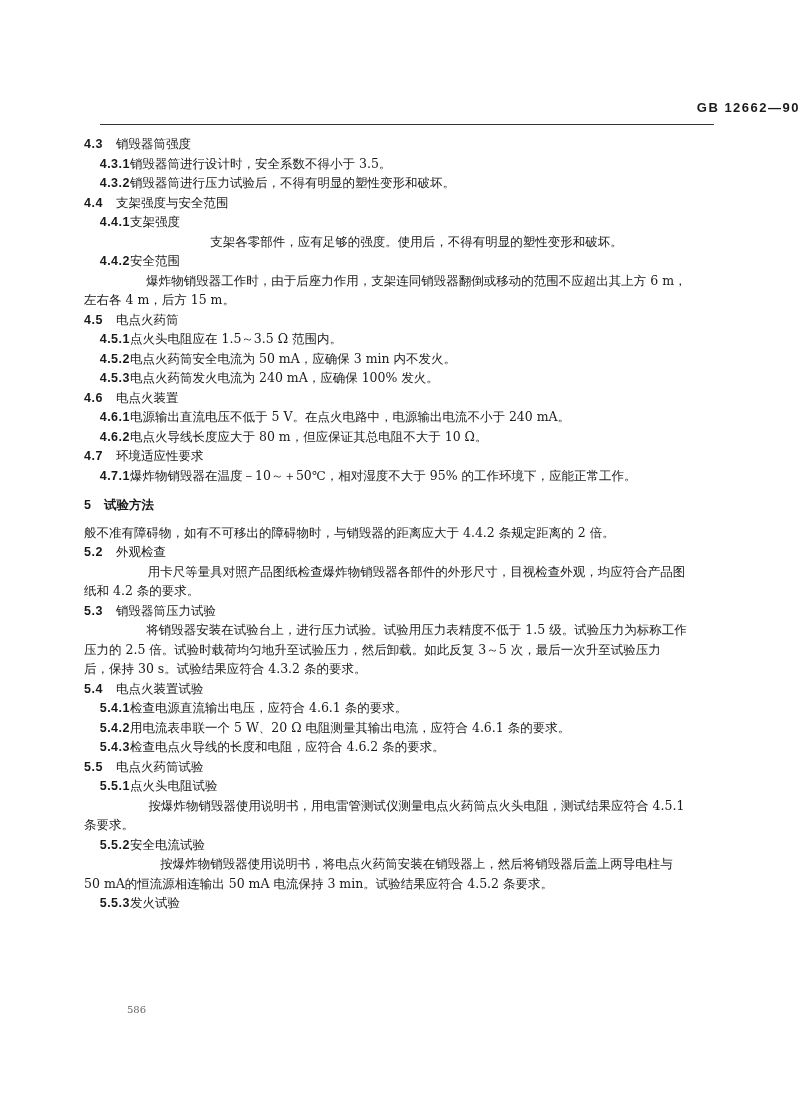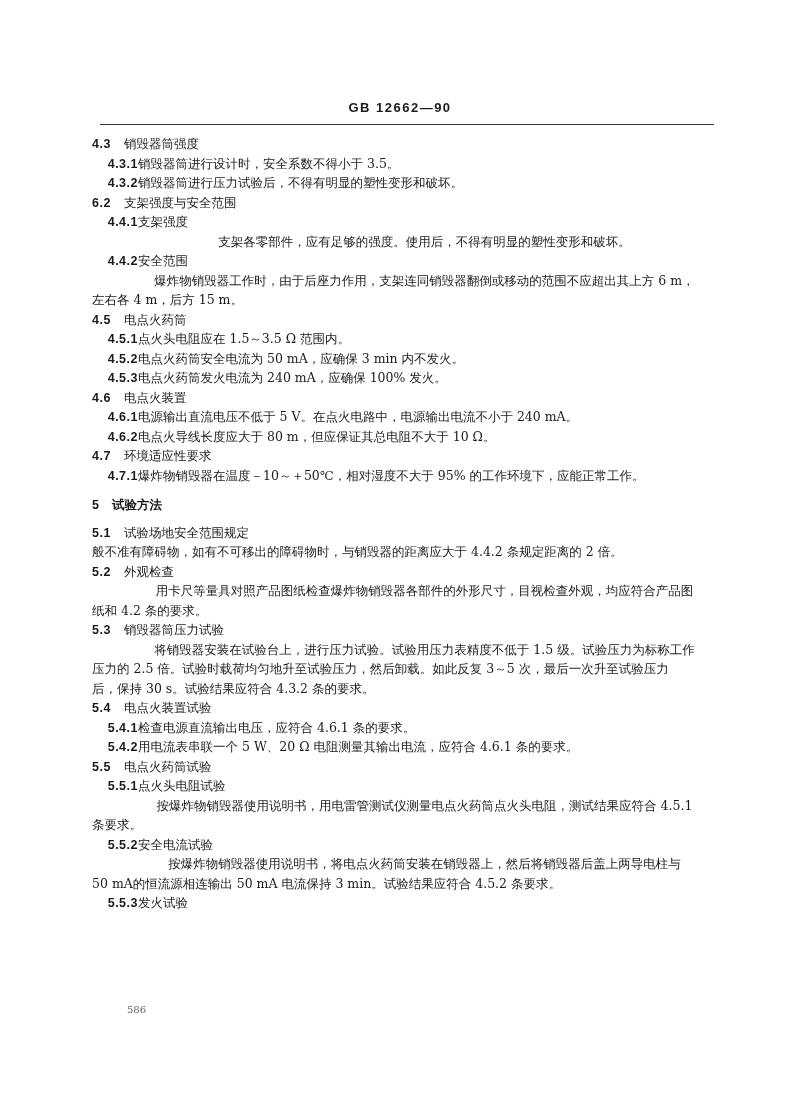--- a/index.html
+++ b/index.html
@@ -3,28 +3,28 @@
 <meta charset="utf-8">
 <style>
   html, body { margin: 0; padding: 0; background: #ffffff; }
   body {
     width: 800px; height: 1114px; position: relative; overflow: hidden;
     font-family: "DejaVu Serif", "Liberation Serif", serif;
     color: #1a1a1a;
   }
   .header {
     position: absolute; left: 0; top: 100px; width: 800px;
-    text-align: center; font-family: "Liberation Sans", "DejaVu Sans", sans-serif;
+    text-align: right; font-family: "Liberation Sans", "DejaVu Sans", sans-serif;
     font-size: 13px; font-weight: bold; letter-spacing: 1.5px;
   }
   .rule {
     position: absolute; left: 100px; top: 124px; width: 614px; height: 0;
     border-top: 1.4px solid #333;
   }
-  .content { position: absolute; left: 92px; top: 134px; width: 640px; }
+  .content { position: absolute; left: 84px; top: 134px; width: 640px; }
   .line {
     font-size: 12.5px; line-height: 19.5px; height: 19.5px; white-space: nowrap;
     overflow: visible;
   }
   .num { display: inline-block; font-family: "Liberation Sans", "DejaVu Sans", sans-serif; font-weight: bold; letter-spacing: 0.5px; }
   .num.s2 { width: 32px; }
   .num.s3 { width: 46px; text-align: right; }
   .num.s1 { width: 20px; }
   .para { text-indent: 25px; text-align: center; }
   .section { font-weight: bold; margin-top: 10px; margin-bottom: 8px; }
@@ -36,48 +36,48 @@
 </head>
 <body>
 
 <div class="header">GB  12662—90</div>
 <div class="rule"></div>
 
 <div class="content" id="body">
     <div class="line"><span class="num s2">4.3</span><span>销毁器筒强度</span></div>
     <div class="line"><span class="num s3">4.3.1</span><span>销毁器筒进行设计时，安全系数不得小于 3.5。</span></div>
     <div class="line"><span class="num s3">4.3.2</span><span>销毁器筒进行压力试验后，不得有明显的塑性变形和破坏。</span></div>
-    <div class="line"><span class="num s2">6.2</span><span>支架强度与安全范围</span></div>
+    <div class="line"><span class="num s2">4.4</span><span>支架强度与安全范围</span></div>
     <div class="line"><span class="num s3">4.4.1</span><span>支架强度</span></div>
     <div class="line para"><span>支架各零部件，应有足够的强度。使用后，不得有明显的塑性变形和破坏。</span></div>
     <div class="line"><span class="num s3">4.4.2</span><span>安全范围</span></div>
     <div class="line para"><span>爆炸物销毁器工作时，由于后座力作用，支架连同销毁器翻倒或移动的范围不应超出其上方 6 m，</span></div>
     <div class="line"><span>左右各 4 m，后方 15 m。</span></div>
     <div class="line"><span class="num s2">4.5</span><span>电点火药筒</span></div>
     <div class="line"><span class="num s3">4.5.1</span><span>点火头电阻应在 1.5～3.5 Ω 范围内。</span></div>
     <div class="line"><span class="num s3">4.5.2</span><span>电点火药筒安全电流为 50 mA，应确保 3 min 内不发火。</span></div>
     <div class="line"><span class="num s3">4.5.3</span><span>电点火药筒发火电流为 240 mA，应确保 100% 发火。</span></div>
     <div class="line"><span class="num s2">4.6</span><span>电点火装置</span></div>
     <div class="line"><span class="num s3">4.6.1</span><span>电源输出直流电压不低于 5 V。在点火电路中，电源输出电流不小于 240 mA。</span></div>
     <div class="line"><span class="num s3">4.6.2</span><span>电点火导线长度应大于 80 m，但应保证其总电阻不大于 10 Ω。</span></div>
     <div class="line"><span class="num s2">4.7</span><span>环境适应性要求</span></div>
     <div class="line"><span class="num s3">4.7.1</span><span>爆炸物销毁器在温度－10～＋50℃，相对湿度不大于 95% 的工作环境下，应能正常工作。</span></div>
     <div class="line section"><span class="num s1">5</span><span>试验方法</span></div>
-    <div class="line"><span class="num s2">5.1</span><span>试验场地安全范围规定</span></div>
     <div class="line"><span>般不准有障碍物，如有不可移出的障碍物时，与销毁器的距离应大于 4.4.2 条规定距离的 2 倍。</span></div>
     <div class="line"><span class="num s2">5.2</span><span>外观检查</span></div>
     <div class="line para"><span>用卡尺等量具对照产品图纸检查爆炸物销毁器各部件的外形尺寸，目视检查外观，均应符合产品图</span></div>
     <div class="line"><span>纸和 4.2 条的要求。</span></div>
     <div class="line"><span class="num s2">5.3</span><span>销毁器筒压力试验</span></div>
     <div class="line para"><span>将销毁器安装在试验台上，进行压力试验。试验用压力表精度不低于 1.5 级。试验压力为标称工作</span></div>
     <div class="line"><span>压力的 2.5 倍。试验时载荷均匀地升至试验压力，然后卸载。如此反复 3～5 次，最后一次升至试验压力</span></div>
     <div class="line"><span>后，保持 30 s。试验结果应符合 4.3.2 条的要求。</span></div>
     <div class="line"><span class="num s2">5.4</span><span>电点火装置试验</span></div>
     <div class="line"><span class="num s3">5.4.1</span><span>检查电源直流输出电压，应符合 4.6.1 条的要求。</span></div>
     <div class="line"><span class="num s3">5.4.2</span><span>用电流表串联一个 5 W、20 Ω 电阻测量其输出电流，应符合 4.6.1 条的要求。</span></div>
+    <div class="line"><span class="num s3">5.4.3</span><span>检查电点火导线的长度和电阻，应符合 4.6.2 条的要求。</span></div>
     <div class="line"><span class="num s2">5.5</span><span>电点火药筒试验</span></div>
     <div class="line"><span class="num s3">5.5.1</span><span>点火头电阻试验</span></div>
     <div class="line para"><span>按爆炸物销毁器使用说明书，用电雷管测试仪测量电点火药筒点火头电阻，测试结果应符合 4.5.1</span></div>
     <div class="line"><span>条要求。</span></div>
     <div class="line"><span class="num s3">5.5.2</span><span>安全电流试验</span></div>
     <div class="line para"><span>按爆炸物销毁器使用说明书，将电点火药筒安装在销毁器上，然后将销毁器后盖上两导电柱与</span></div>
     <div class="line"><span>50 mA的恒流源相连输出 50 mA 电流保持 3 min。试验结果应符合 4.5.2 条要求。</span></div>
     <div class="line"><span class="num s3">5.5.3</span><span>发火试验</span></div>
   </div>
 

